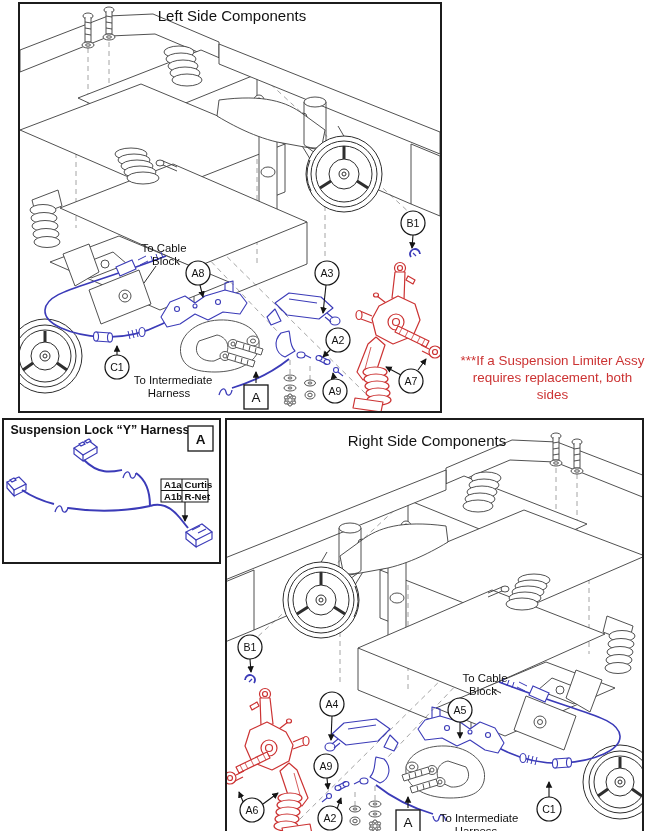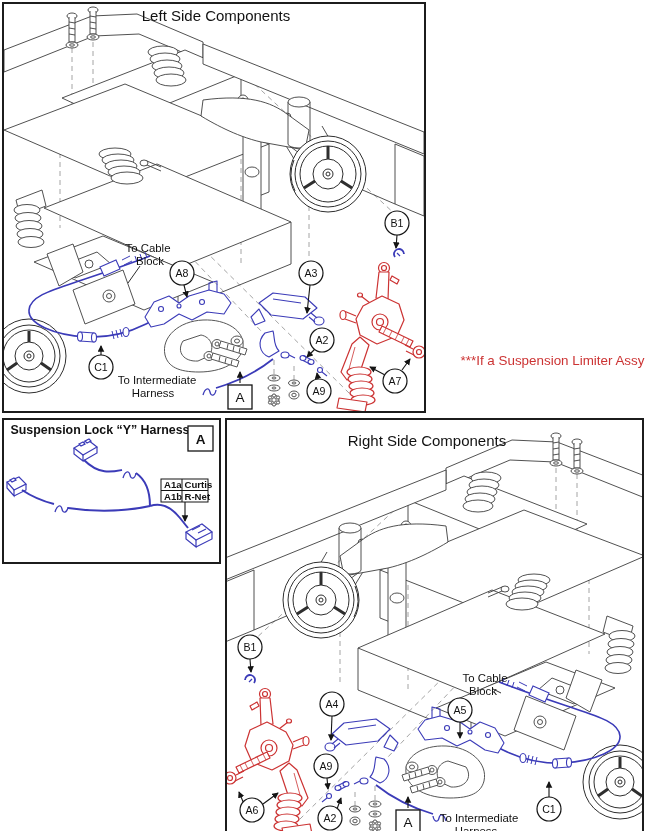--- a/index.html
+++ b/index.html
@@ -1,19 +1,19 @@
 <!DOCTYPE html>
 <html><head>
 <meta charset="utf-8">
 <style>
   html,body{margin:0;padding:0;background:#ffffff;}
   .stage{position:relative;width:645px;height:831px;background:#fff;
          font-family:"Liberation Sans",sans-serif;overflow:hidden;}
   .panel{position:absolute;border:2px solid #1c1c1c;background:#fff;box-sizing:border-box;}
-  #panel-left{left:2px;top:2px;width:424px;height:411px;text-align:right;}
+  #panel-left{left:18px;top:2px;width:424px;height:411px;text-align:right;}
   #panel-harness{left:2px;top:418px;width:219px;height:146px;font-weight:bold;}
   #panel-right{left:225px;top:418px;width:419px;height:432px;}
   .panel svg{display:block;width:100%;height:100%;}
   .note{position:absolute;left:426px;top:352px;width:219px;text-align:center;
         color:#cc3333;font-size:13.4px;line-height:17px;}
   .note span{display:block;padding-left:34px;}
   text{font-family:"Liberation Sans",sans-serif;fill:#111;}
   .ptitle{font-size:15px;}
   .stitle{font-size:12.4px;}
   .ann{font-size:11.4px;}
@@ -616,15 +616,16 @@
         <text class="ann" x="258" y="252" text-anchor="middle">To Cable</text>
         <text class="ann" x="256" y="265" text-anchor="middle">Block</text>
         <text class="ann" x="252" y="392" text-anchor="middle">To Intermediate</text>
         <text class="ann" x="249" y="405" text-anchor="middle">Harness</text>
       </g>
     </svg>
   </div>
 
   <div class="note">
     <span>***If a Suspension Limiter Assy</span>
+    <span>requires replacement, both sides</span>
   </div>
 
 </div>
 
 </body></html>

